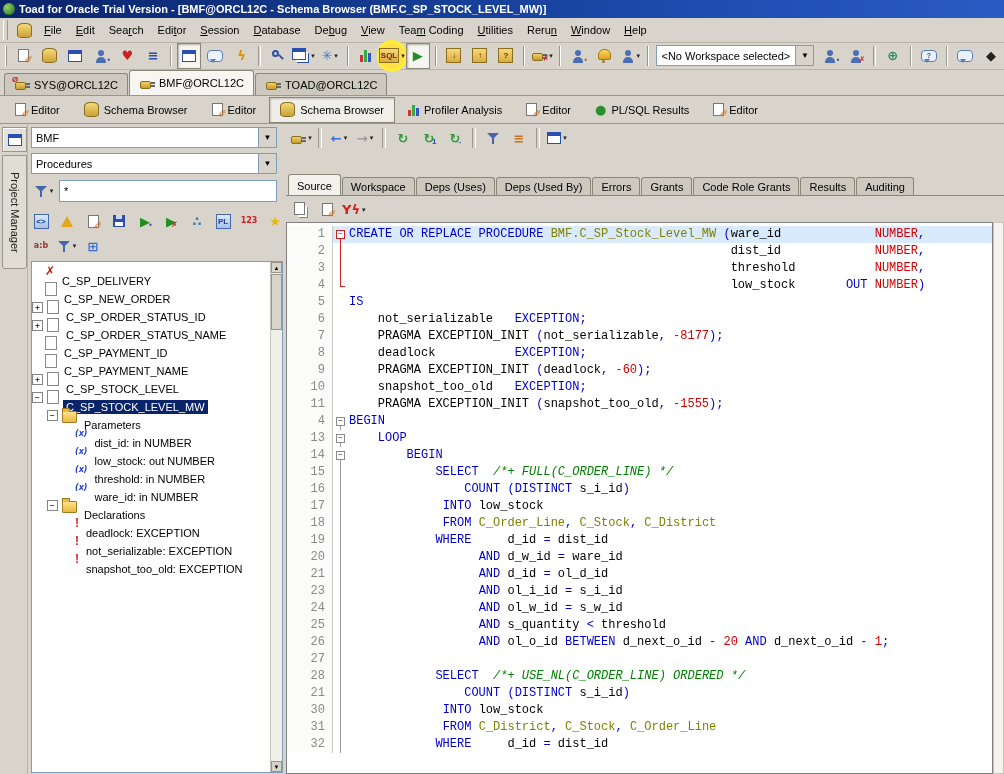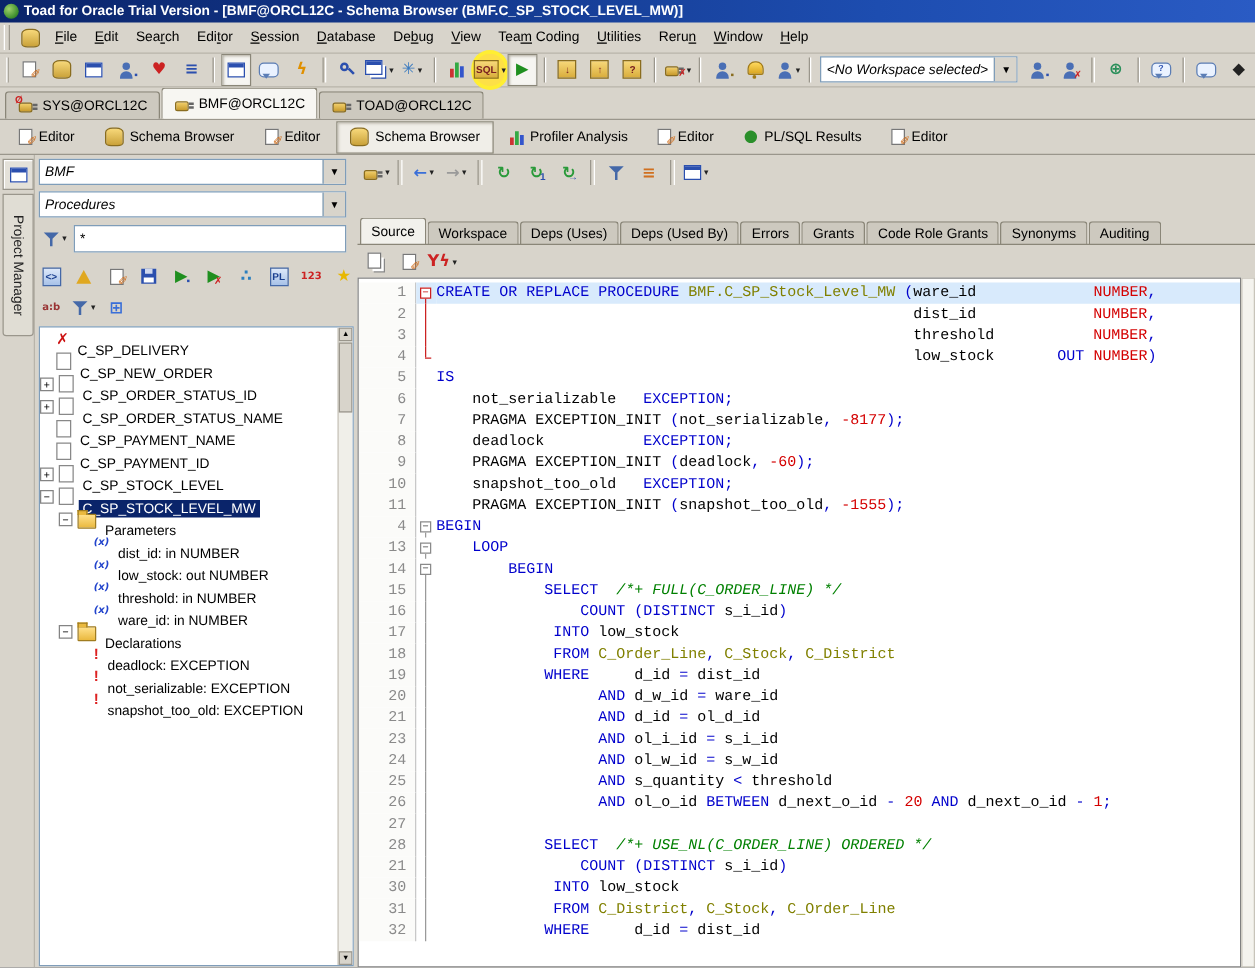--- a/index.html
+++ b/index.html
@@ -78,21 +78,21 @@
   
   #main{position:absolute;left:0;top:124px;width:1004px;height:650px;}
   #leftstrip{position:absolute;left:0;top:0;width:27px;height:650px;border-right:1px solid #b8b4aa;}
   #pm-icon{position:absolute;left:2px;top:3px;width:23px;height:23px;display:flex;align-items:center;justify-content:center;
     border:1px solid #9a968c;background:#e4e1d9;box-shadow:1px 1px 0 #fff inset;}
   #pm-tab{position:absolute;left:2px;top:31px;width:23px;height:112px;writing-mode:vertical-rl;
     display:flex;align-items:center;justify-content:center;background:#e0ddd4;border:1px solid #9a968c;border-radius:0 0 3px 3px;
     font-size:11px;color:#222;}
   #leftpanel{position:absolute;left:28px;top:0;width:256px;height:650px;}
   .combo{display:flex;height:21px;border:1px solid #7f9db9;background:#fff;align-items:center;box-sizing:border-box;}
-  .combo .cval{flex:1;padding:0 4px;white-space:nowrap;overflow:hidden;font-style:italic;}
+  .combo .cval{flex:1;padding:0 4px;white-space:nowrap;overflow:hidden;}
   .combo .cbtn{width:17px;height:100%;background:#d8d4cb;border-left:1px solid #7f9db9;display:flex;align-items:center;justify-content:center;font-size:8px;}
   #schema-combo{position:absolute;left:3px;top:3px;width:246px;}
   #cat-combo{position:absolute;left:3px;top:29px;width:246px;}
   #filterrow{position:absolute;left:3px;top:56px;width:246px;height:22px;display:flex;align-items:center;gap:2px;}
   #filter-input{flex:1;height:20px;border:1px solid #7f9db9;background:#fff;padding:0 4px;font-size:11px;display:flex;align-items:center;}
   #ltools1{position:absolute;left:0px;top:84px;width:252px;height:26px;display:flex;align-items:center;}
   #ltools2{position:absolute;left:0px;top:110px;width:252px;height:24px;display:flex;align-items:center;}
   #tree{position:absolute;left:3px;top:137px;width:250px;height:510px;background:#fff;border:1px solid #7f9db9;overflow:hidden;}
   .trow{display:flex;align-items:center;height:18px;white-space:nowrap;}
   .texp{width:9px;height:9px;border:1px solid #848484;margin-right:4px;display:flex;align-items:center;justify-content:center;
@@ -556,28 +556,28 @@
               <span class="tico">
                 <span class="tPage"></span>
               </span>
               <span class="tlabel">C_SP_ORDER_STATUS_NAME</span>
             </div>
             <div class="trow">
               <span class="tspace" style="width: 13px;"></span>
               <span class="tico">
                 <span class="tPage"></span>
               </span>
+              <span class="tlabel">C_SP_PAYMENT_ID</span>
+            </div>
+            <div class="trow">
+              <span class="tspace" style="width: 13px;"></span>
+              <span class="tico">
+                <span class="tPage"></span>
+              </span>
               <span class="tlabel">C_SP_PAYMENT_NAME</span>
-            </div>
-            <div class="trow">
-              <span class="tspace" style="width: 13px;"></span>
-              <span class="tico">
-                <span class="tPage"></span>
-              </span>
-              <span class="tlabel">C_SP_PAYMENT_ID</span>
             </div>
             <div class="trow">
               <span class="texp">+</span>
               <span class="tico">
                 <span class="tPage"></span>
               </span>
               <span class="tlabel">C_SP_STOCK_LEVEL</span>
             </div>
             <div class="trow sel">
               <span class="texp">−</span>
@@ -733,21 +733,21 @@
           </span>
         </div>
       <div id="objtabs">
           <span class="otab active">Source</span>
           <span class="otab">Workspace</span>
           <span class="otab">Deps (Uses)</span>
           <span class="otab">Deps (Used By)</span>
           <span class="otab">Errors</span>
           <span class="otab">Grants</span>
           <span class="otab">Code Role Grants</span>
-          <span class="otab">Synonyms</span>
+          <span class="otab">Results</span>
           <span class="otab">Auditing</span>
         </div>
       <div id="objtabs-line"></div>
       <div id="srctools">
           <span class="ti">
             <span class="cmp">
               <span class="icoPage copy"></span>
             </span>
           </span>
           <span class="ti">

